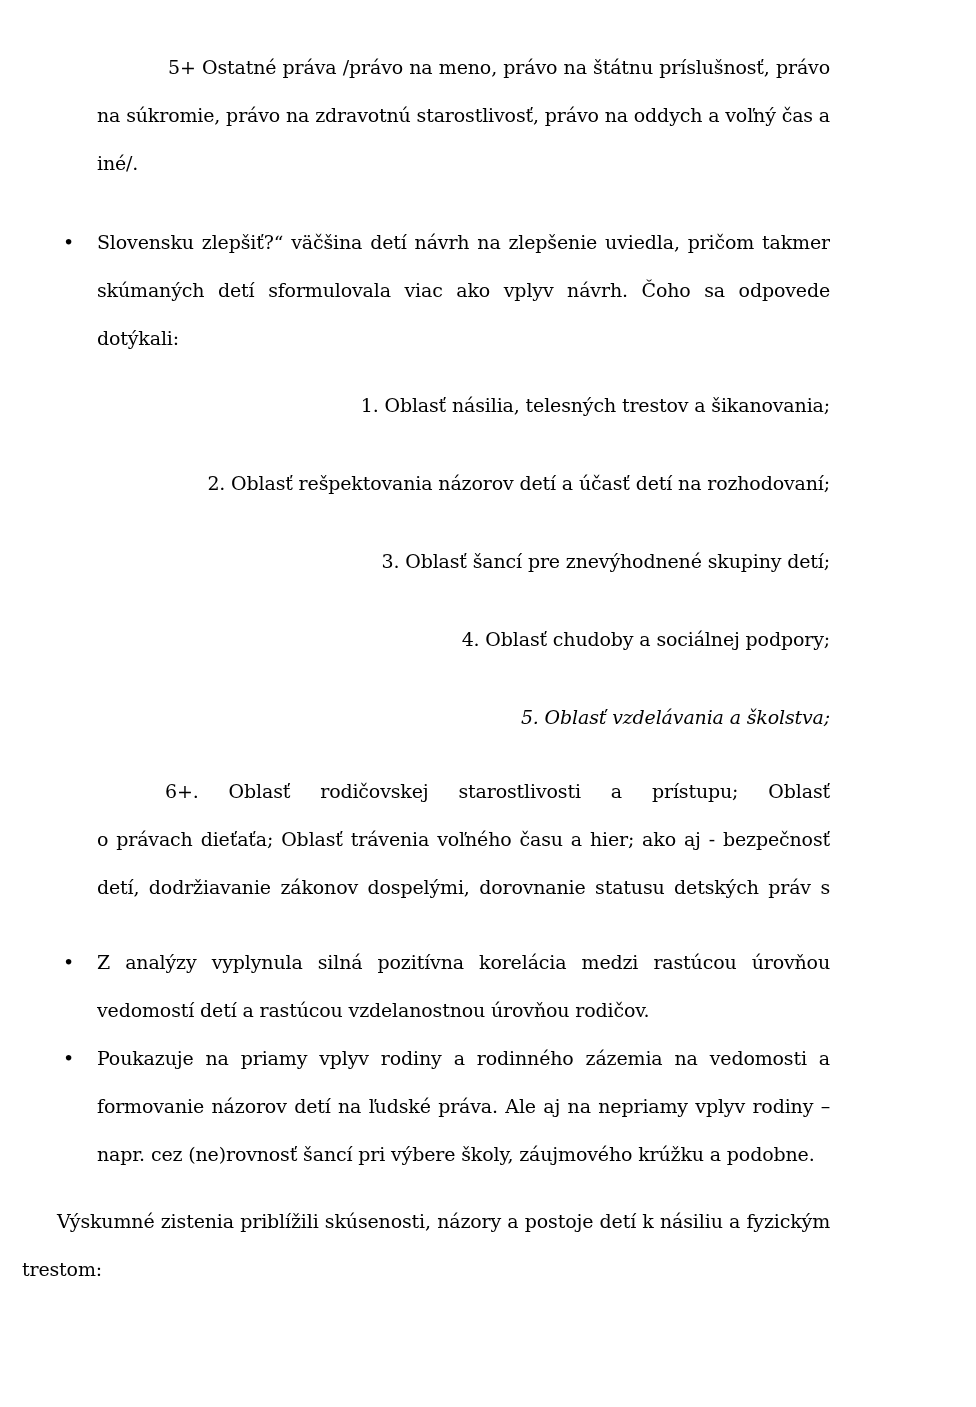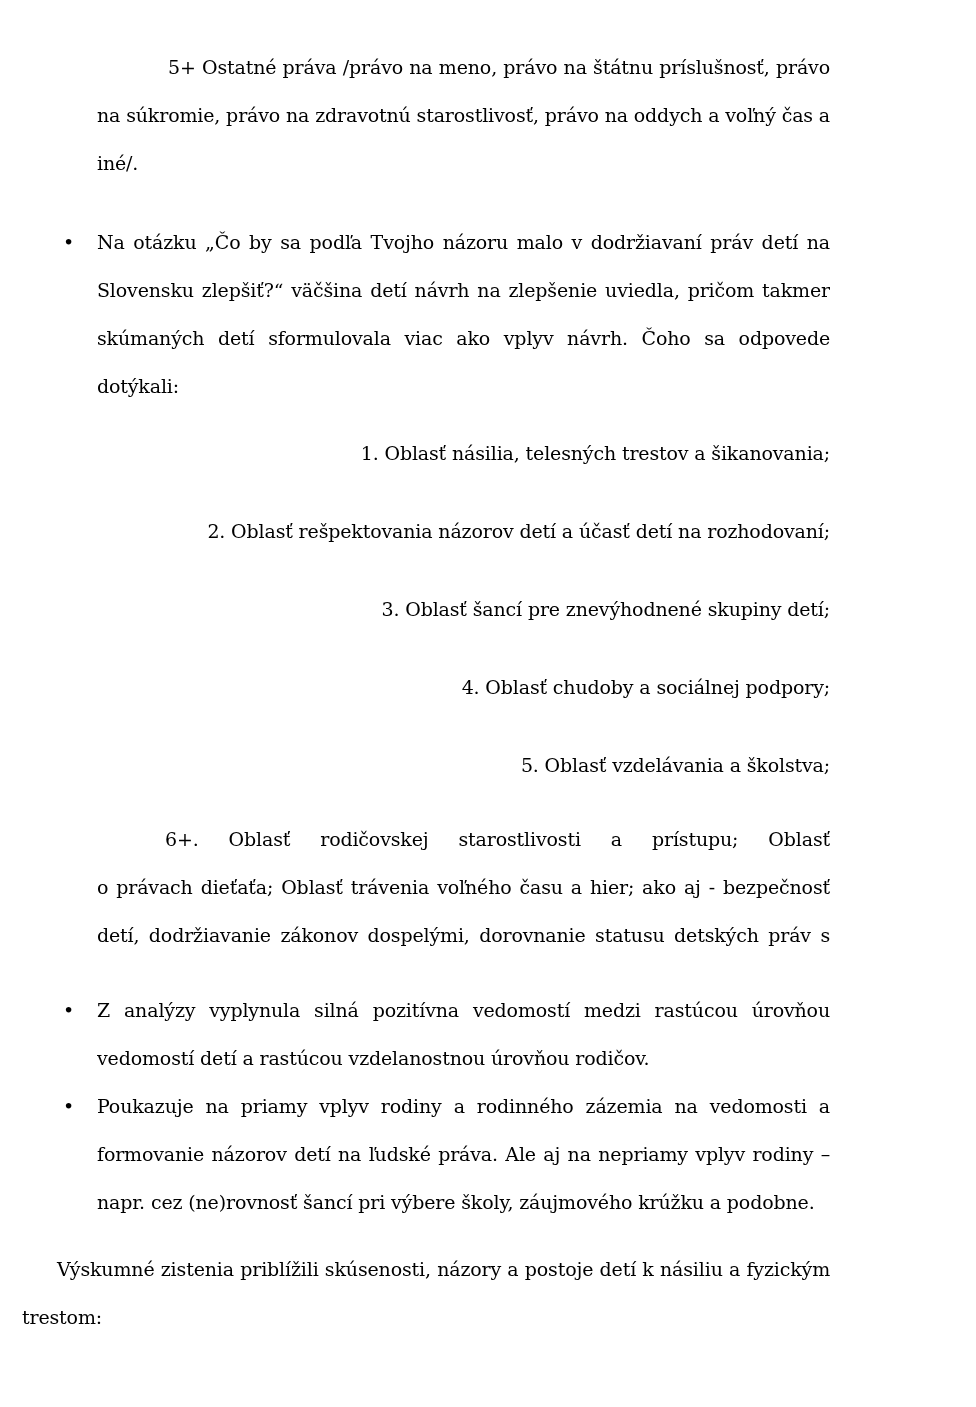--- a/index.html
+++ b/index.html
@@ -50,38 +50,37 @@
   }
   .numbered-list { margin: 19px 10px 0 165px; }
   .numbered-item {
     line-height: 48px;
     height: 48px;
     margin-bottom: 30px;
     text-align: right;
     letter-spacing: -0.15px;
     overflow: hidden;
   }
-  .numbered-item:last-child { margin-bottom: 0; }
+  .numbered-item:last-child { margin-bottom: 0; font-style: italic; }
   .para-6plus { margin: 26px 10px 0 97px; }
   .para-closing { margin: 19px 10px 0 22px; }
 </style>
 </head>
 <body>
 
 <div class="page">
 
   <div class="para-5plus">
     <div class="line indent-71">5+ Ostatné práva /právo na meno, právo na štátnu príslušnosť, právo</div>
     <div class="line">na súkromie, právo na zdravotnú starostlivosť, právo na oddych a voľný čas a</div>
     <div class="line last">iné/.</div>
   </div>
 
   <div class="bullet-block bullet-question">
     <span class="bullet-marker">•</span>
-    <div class="line">Na otázku „Čo by sa podľa Tvojho názoru malo v dodržiavaní práv detí na</div>
     <div class="line">Slovensku zlepšiť?“ väčšina detí návrh na zlepšenie uviedla, pričom takmer ½</div>
     <div class="line">skúmaných detí sformulovala viac ako vplyv návrh. Čoho sa odpovede</div>
     <div class="line last">dotýkali:</div>
   </div>
 
   <div class="numbered-list">
     <div class="numbered-item">1. Oblasť násilia, telesných trestov a šikanovania;</div>
     <div class="numbered-item">2. Oblasť rešpektovania názorov detí a účasť detí na rozhodovaní;</div>
     <div class="numbered-item">3. Oblasť šancí pre znevýhodnené skupiny detí;</div>
     <div class="numbered-item">4. Oblasť chudoby a sociálnej podpory;</div>
@@ -89,21 +88,21 @@
   </div>
 
   <div class="para-6plus">
     <div class="line indent-68">6+. Oblasť rodičovskej starostlivosti a prístupu; Oblasť informovanosti</div>
     <div class="line">o právach dieťaťa; Oblasť trávenia voľného času a hier; ako aj - bezpečnosť</div>
     <div class="line">detí, dodržiavanie zákonov dospelými, dorovnanie statusu detských práv s</div>
   </div>
 
   <div class="bullet-block bullet-correlation">
     <span class="bullet-marker">•</span>
-    <div class="line">Z analýzy vyplynula silná pozitívna vedomostí medzi rastúcou úrovňou</div>
+    <div class="line">Z analýzy vyplynula silná pozitívna korelácia medzi rastúcou úrovňou</div>
     <div class="line last">vedomostí detí a rastúcou vzdelanostnou úrovňou rodičov.</div>
   </div>
 
   <div class="bullet-block bullet-family">
     <span class="bullet-marker">•</span>
     <div class="line">Poukazuje na priamy vplyv rodiny a rodinného zázemia na vedomosti a</div>
     <div class="line">formovanie názorov detí na ľudské práva. Ale aj na nepriamy vplyv rodiny –</div>
     <div class="line last">napr. cez (ne)rovnosť šancí pri výbere školy, záujmového krúžku a podobne.</div>
   </div>
 

